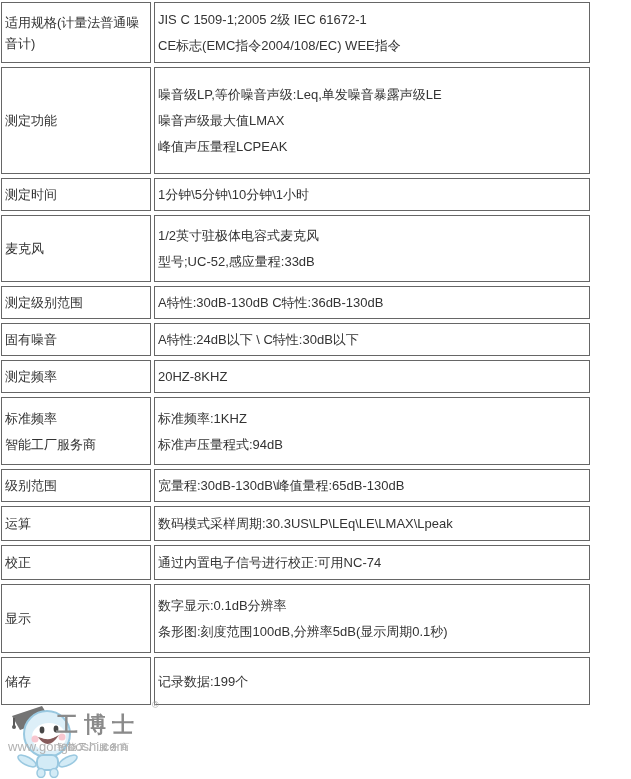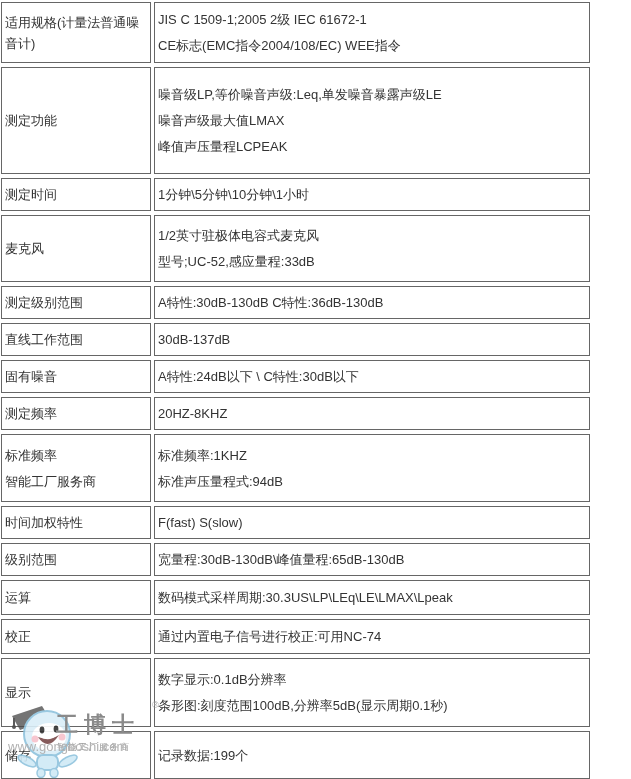--- a/index.html
+++ b/index.html
@@ -132,28 +132,20 @@
   <tr style="height:20px">
     <td class="lc">
           <div class="line">测定级别范围</div>
         </td>
     <td class="vc">
       <div class="line">A特性:30dB-130dB C特性:36dB-130dB</div>
     </td>
   </tr>
   <tr style="height:33px">
     <td class="lc">
-          <div class="line">直线工作范围</div>
-        </td>
-    <td class="vc">
-      <div class="line">30dB-137dB</div>
-    </td>
-  </tr>
-  <tr style="height:33px">
-    <td class="lc">
           <div class="line">固有噪音</div>
         </td>
     <td class="vc">
       <div class="line">A特性:24dB以下 \ C特性:30dB以下</div>
     </td>
   </tr>
   <tr style="height:33px">
     <td class="lc">
           <div class="line">测定频率</div>
         </td>
@@ -162,28 +154,20 @@
     </td>
   </tr>
   <tr style="height:68px">
     <td class="lc">
       <div class="line">标准频率</div>
       <div class="line">智能工厂服务商</div>
     </td>
     <td class="vc">
       <div class="line">标准频率:1KHZ</div>
       <div class="line">标准声压量程式:94dB</div>
-    </td>
-  </tr>
-  <tr style="height:33px">
-    <td class="lc">
-          <div class="line">时间加权特性</div>
-        </td>
-    <td class="vc">
-      <div class="line">F(fast) S(slow)</div>
     </td>
   </tr>
   <tr style="height:33px">
     <td class="lc">
           <div class="line">级别范围</div>
         </td>
     <td class="vc">
       <div class="line">宽量程:30dB-130dB\峰值量程:65dB-130dB</div>
     </td>
   </tr>

